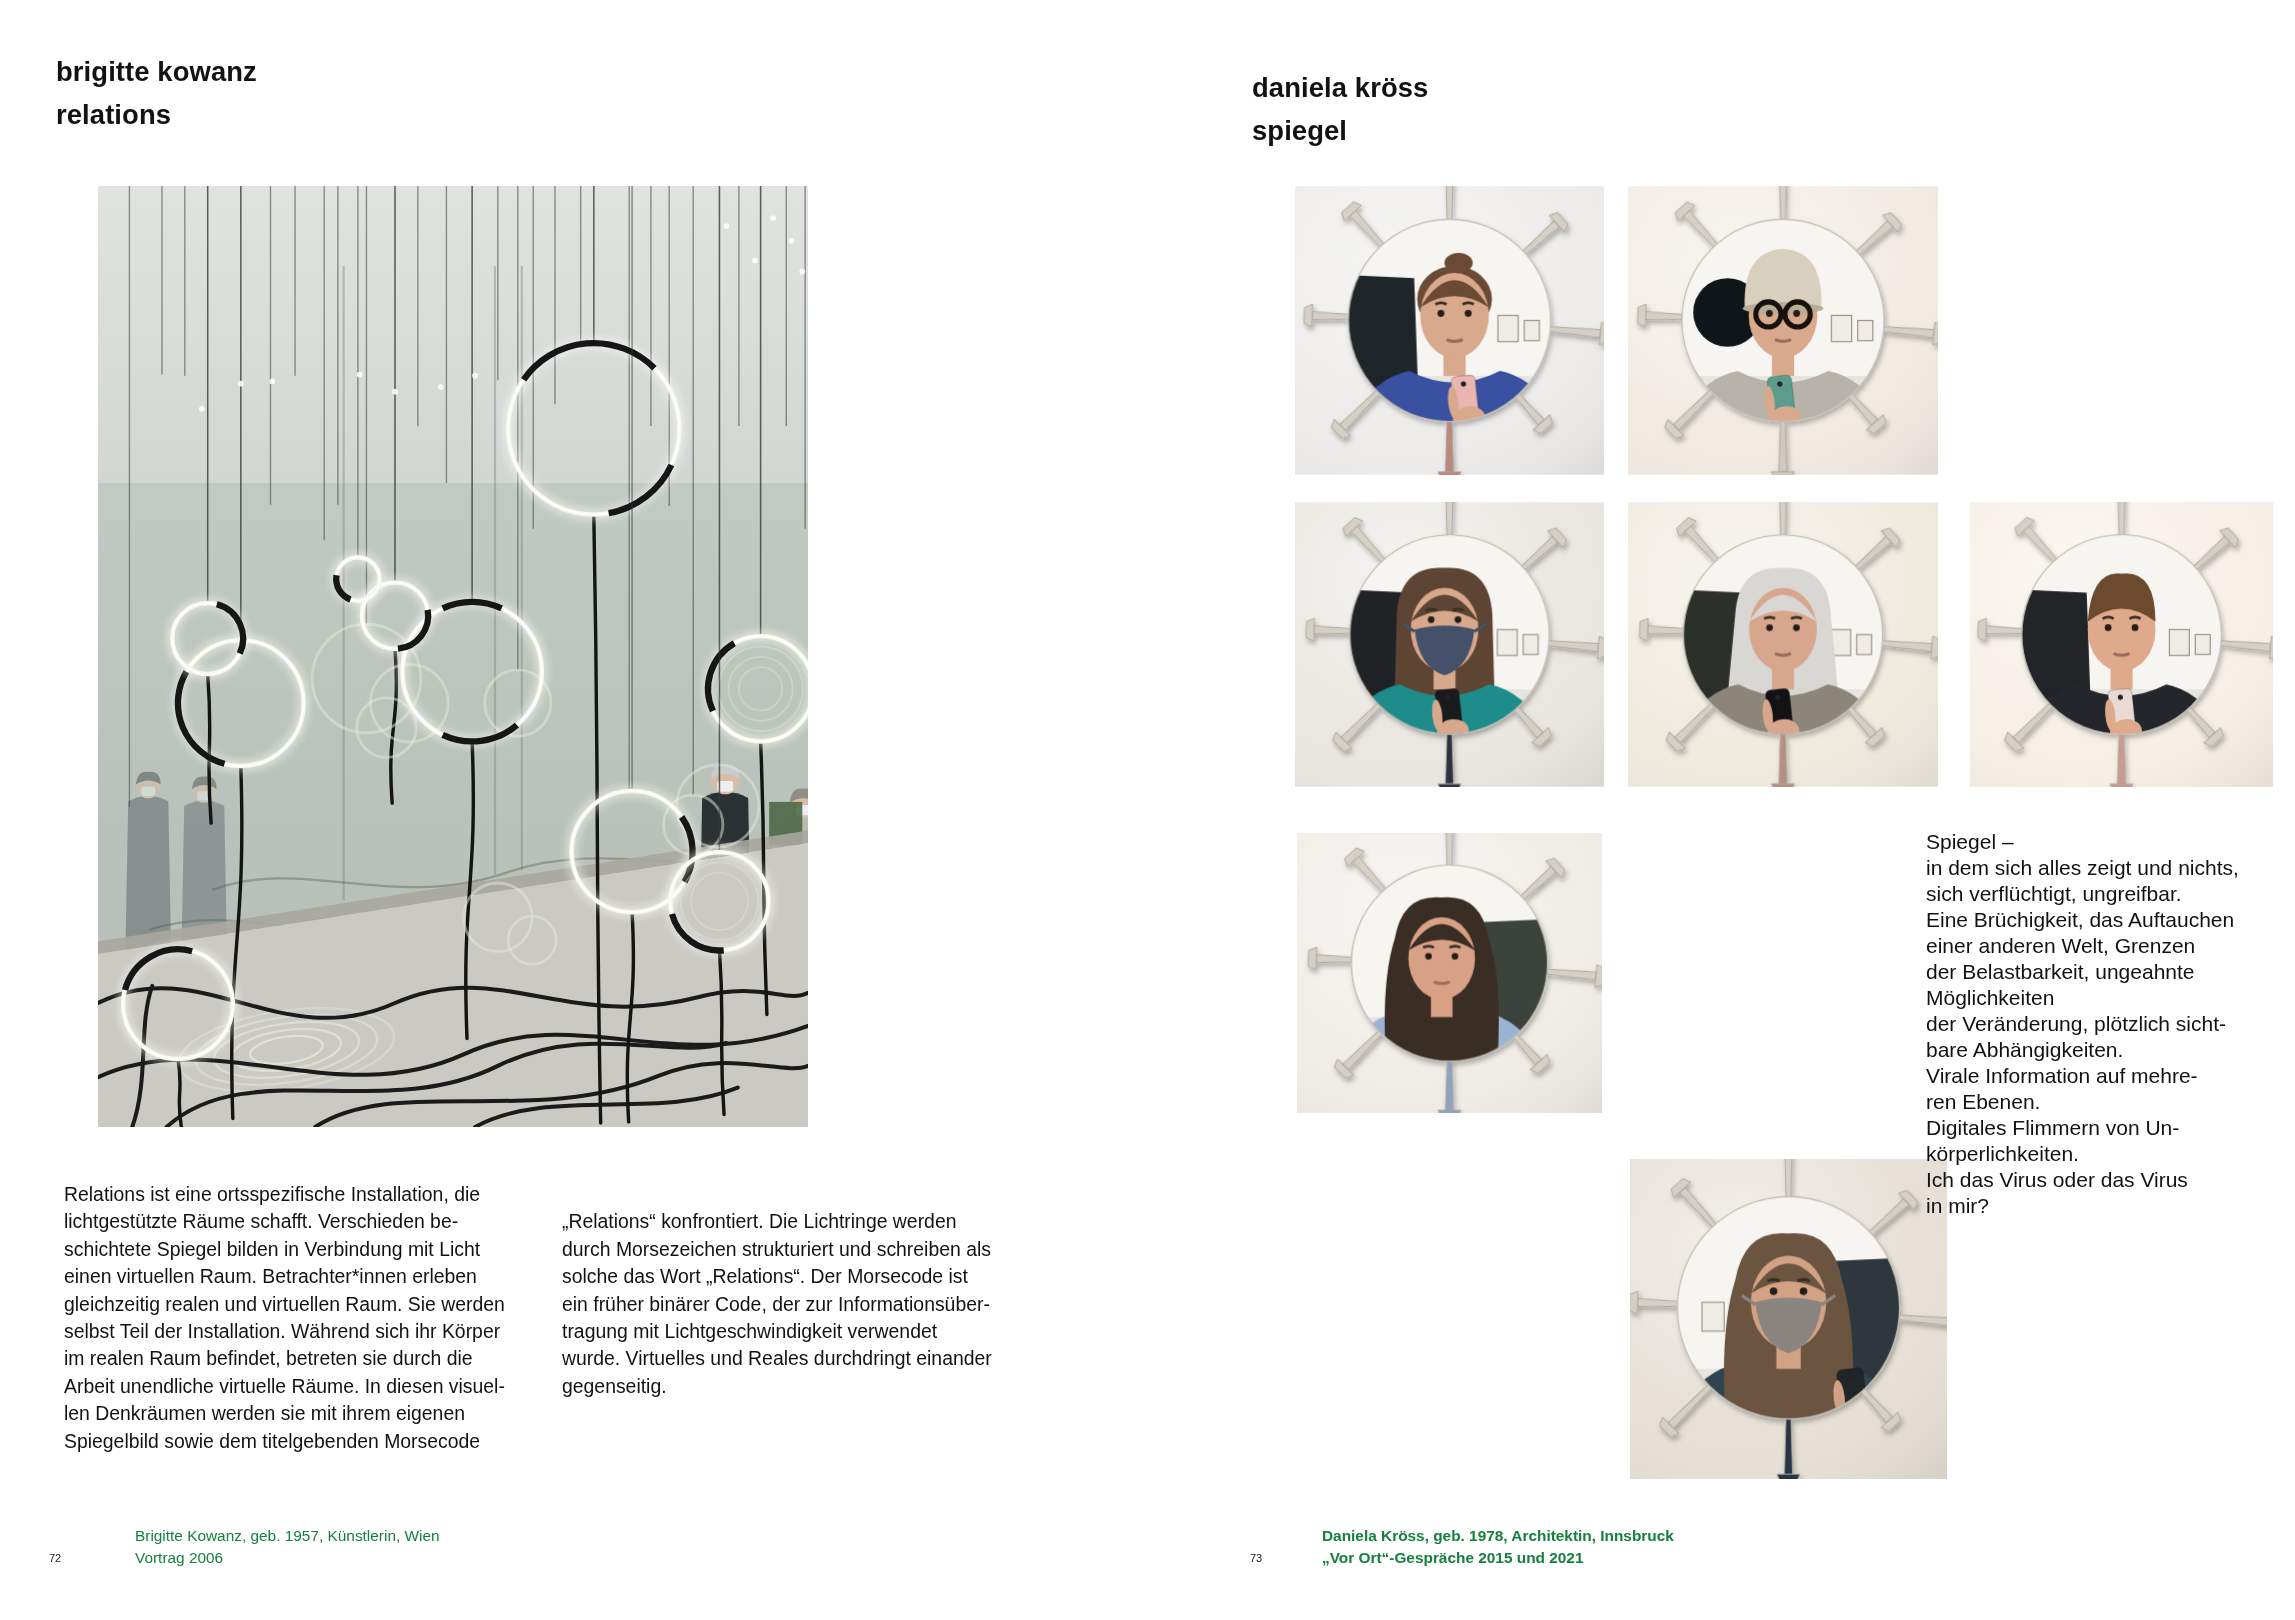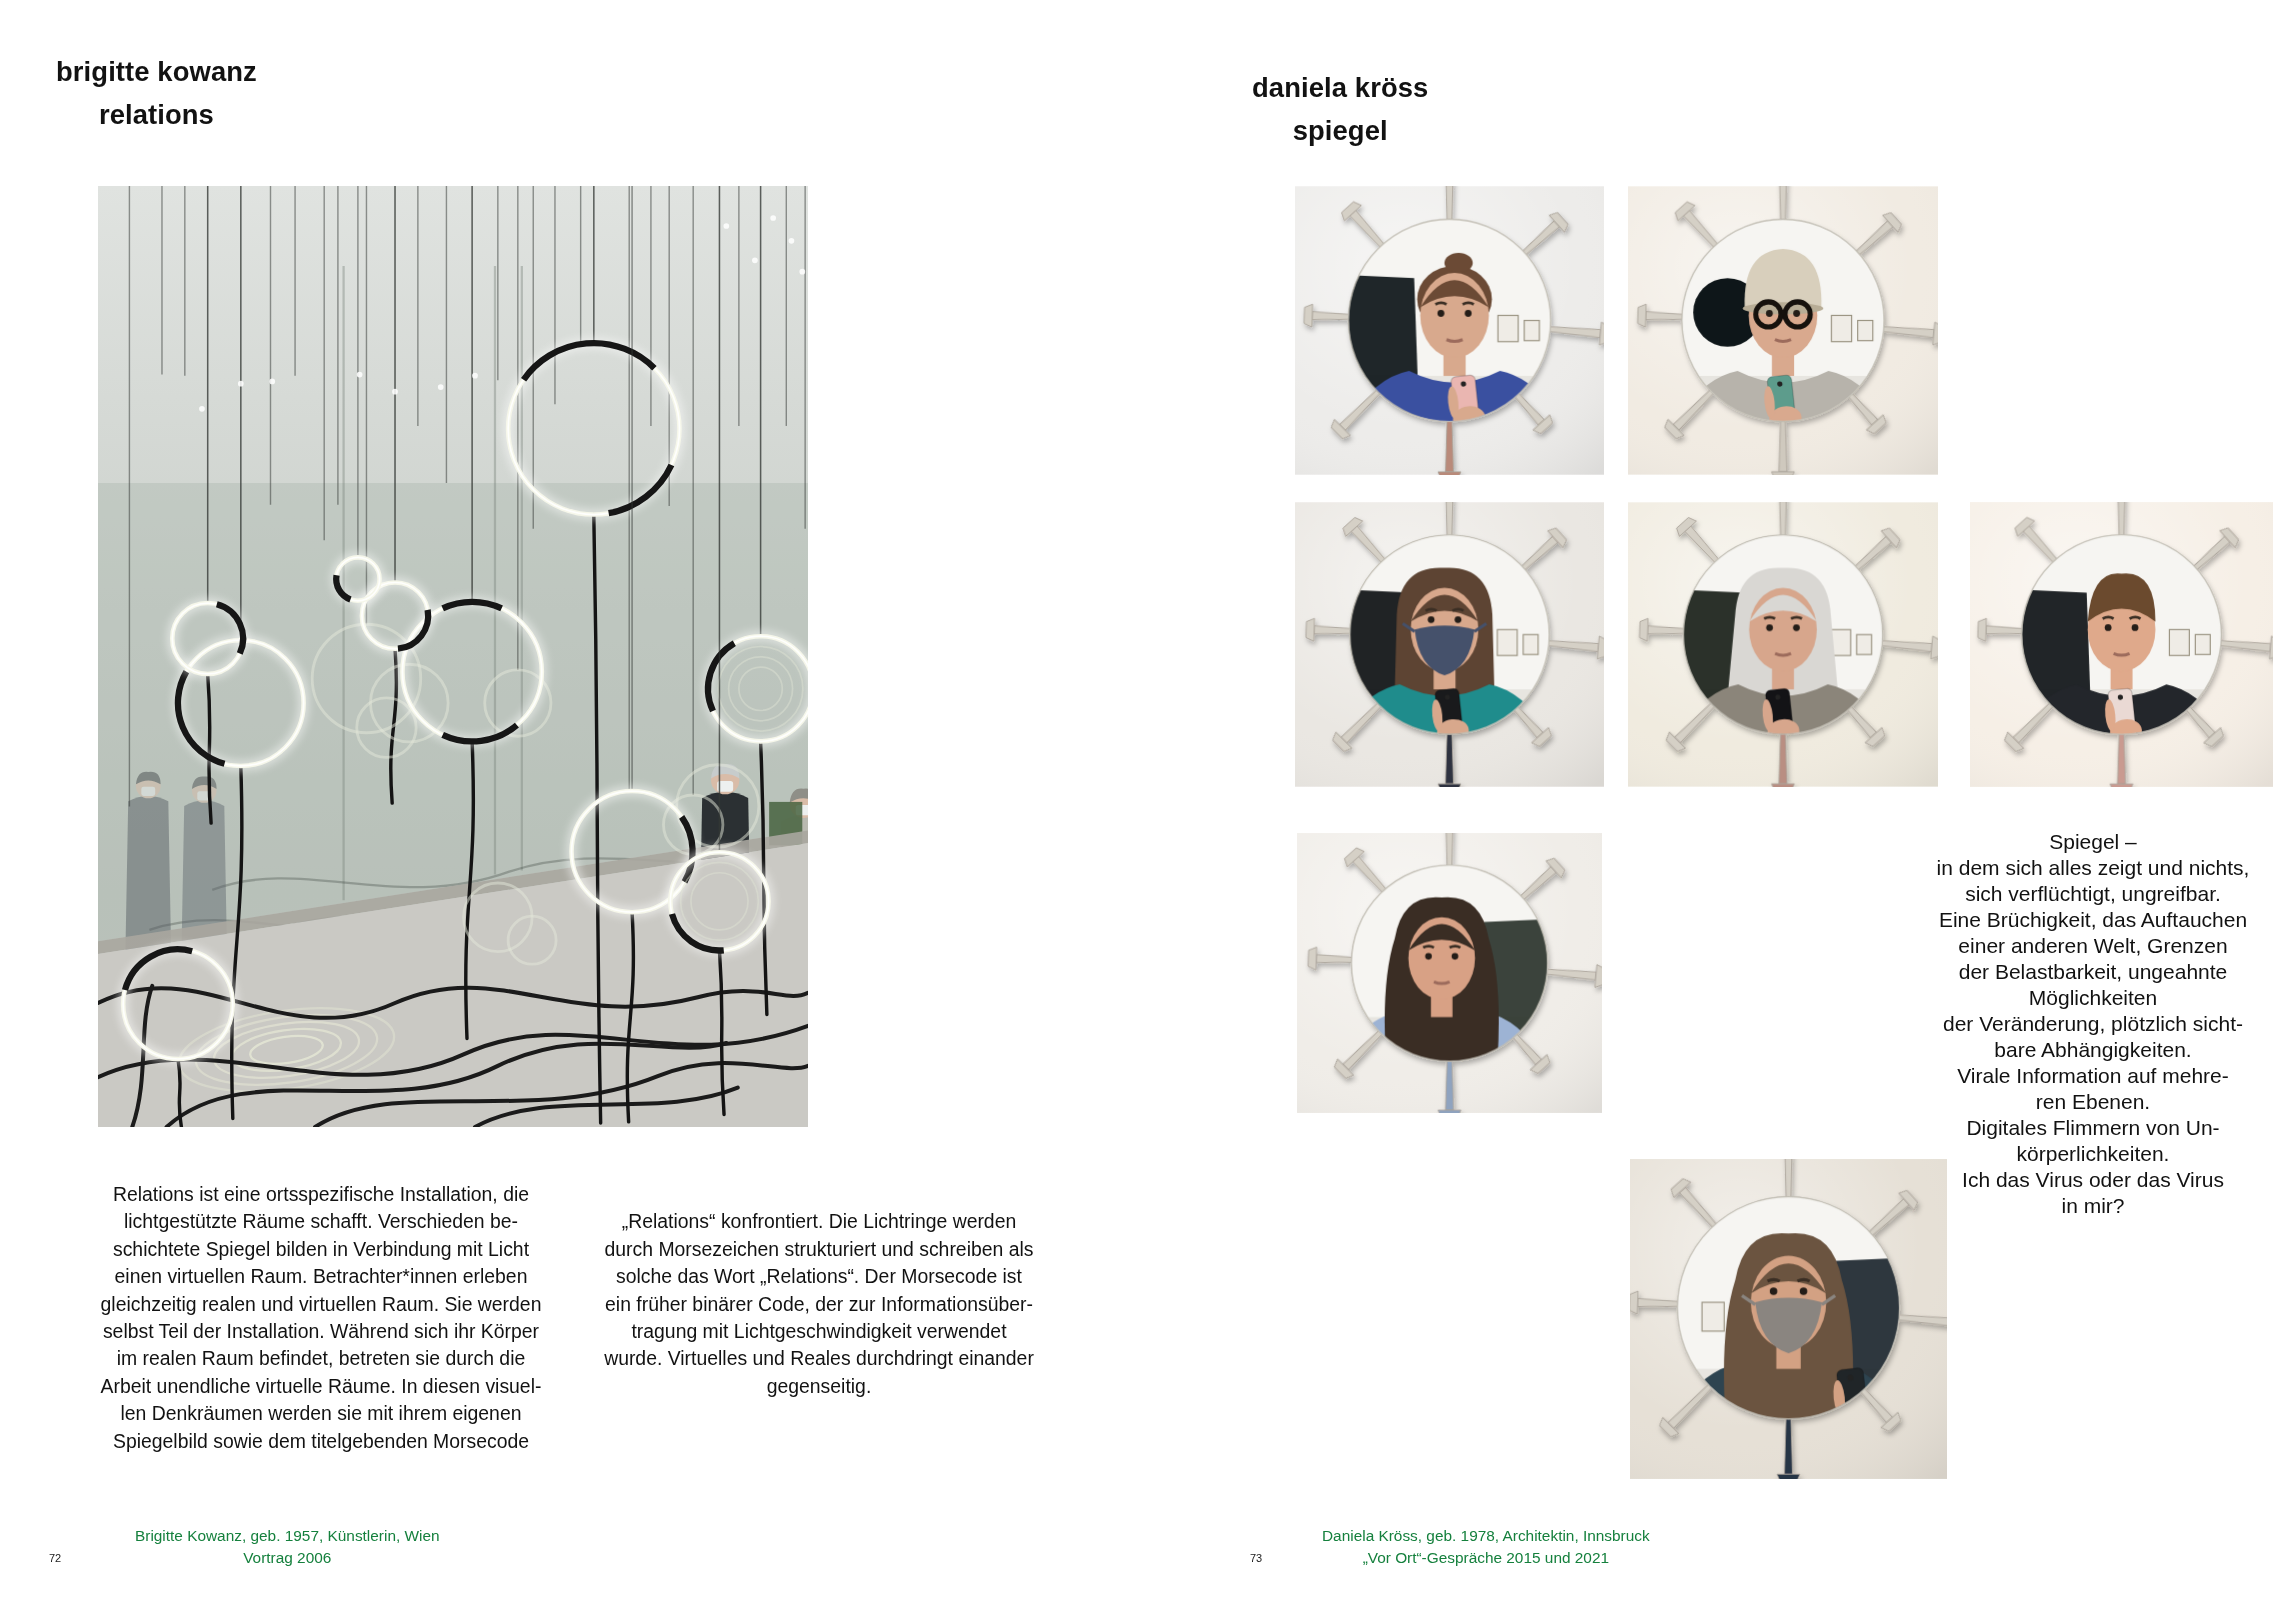--- a/index.html
+++ b/index.html
@@ -1,38 +1,38 @@
 <!DOCTYPE html>
 <html style="font-size:9.1px"><head>
 <meta charset="utf-8">
 <style>
   html,body{margin:0;padding:0;background:#ffffff;}
   .spread{position:relative;width:2295px;height:1620px;background:#ffffff;
-          font-family:"Liberation Sans", sans-serif;color:#121212;overflow:hidden;text-align:center;}
+          font-family:"Liberation Sans", sans-serif;color:#121212;overflow:hidden;}
   .title{position:absolute;font-size:27.4px;font-weight:bold;line-height:43px;letter-spacing:0.1px;white-space:pre;}
   .title-left{left:56px;top:50px;}
   .title-right{left:1252px;top:66px;}
   .photo{position:absolute;overflow:hidden;}
   .photo svg{display:block;}
   .photo-install{left:58px;top:177px;width:710px;height:941px;}
   .s0{left:1255px;top:177px;width:309px;height:289px;}
   .s1{left:1588px;top:177px;width:310px;height:289px;}
   .s2{left:1255px;top:493px;width:309px;height:285px;}
   .s3{left:1588px;top:493px;width:310px;height:285px;}
   .s4{left:1930px;top:493px;width:303px;height:285px;}
   .s5{left:1257px;top:824px;width:305px;height:280px;}
   .s6{left:1590px;top:1150px;width:317px;height:320px;}
   .bodytext{position:absolute;font-size:19.4px;line-height:27.4px;white-space:pre-line;}
   .col1{left:64px;top:1181px;width:514px;}
   .col2{left:562px;top:1181px;width:514px;}
   .caption{margin-top:27.4px;}
   .poem{position:absolute;left:1926px;top:829px;width:334px;font-size:21px;line-height:26px;white-space:pre-line;}
   .footer-credit{position:absolute;font-size:15.4px;line-height:22px;white-space:pre-line;color:#15803d;}
   .credit-left{left:135px;top:1525px;}
-  .credit-right{left:1322px;top:1525px;}
+  .credit-right{left:1322px;top:1525px;font-weight:bold;}
   .pagenum{position:absolute;font-size:11px;line-height:22px;color:#1a1a1a;}
   .pn-left{left:49px;top:1547px;}
   .pn-right{left:1250px;top:1547px;}
 </style>
 </head>
 <body>
 
 <div class="spread">
 
   <section>

